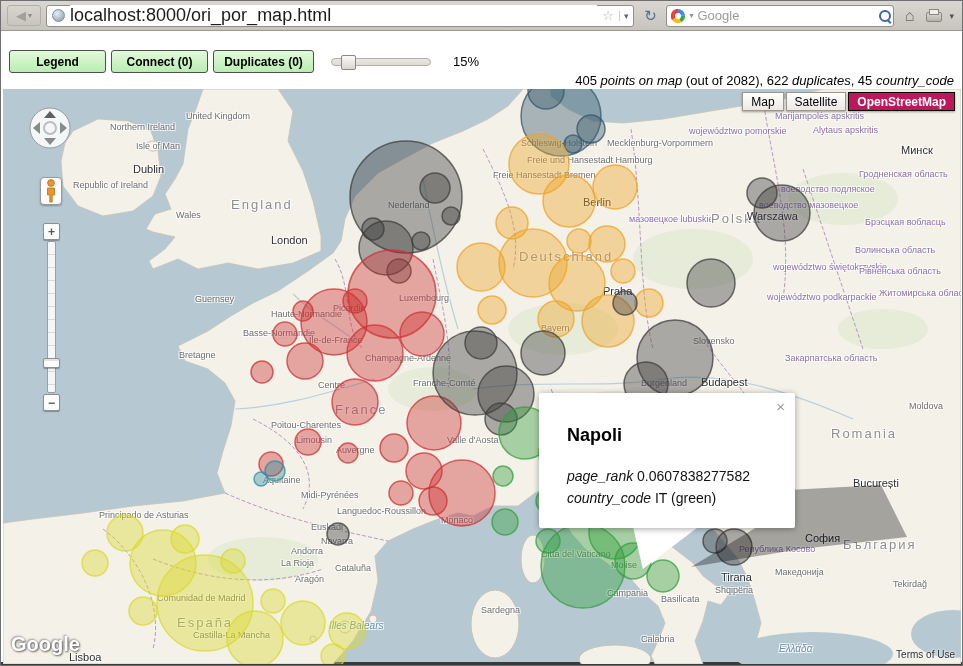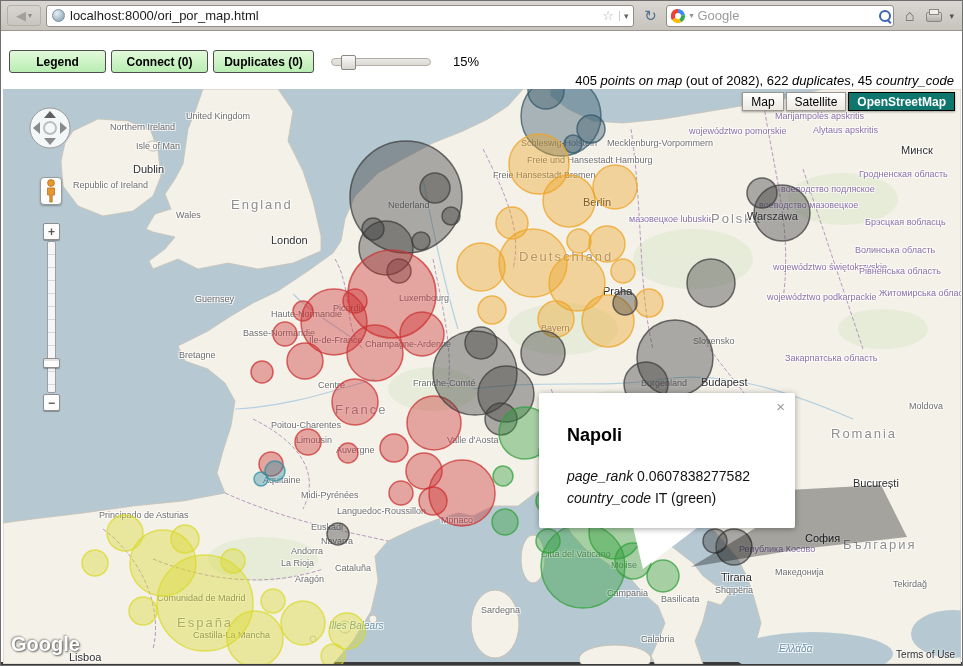--- a/index.html
+++ b/index.html
@@ -12,21 +12,21 @@
     display:flex; align-items:center; padding:0 6px; gap:5px; }
   .nav-back { width:34px; height:21px; display:flex; align-items:center; justify-content:center;
     color:#a39f99; font-size:13px; border:1px solid #b3afa8; border-radius:3px;
     background:linear-gradient(#d8d5d0,#c8c4be); gap:2px; }
   .nav-back .dd { font-size:8px; color:#8f8b85; }
   .url-bar { flex:1; height:22px; background:#fff; border:1px solid #928d86; border-radius:3px;
     display:flex; align-items:center; padding:0 5px; gap:5px; }
   .favicon { width:13px; height:13px; border-radius:50%;
     background:radial-gradient(circle at 35% 30%, #e8eef2, #9fb3c2 70%, #74889a);
     border:1px solid #7b8fa0; flex:0 0 13px; }
-  .url-bar input { flex:1; border:none; outline:none; font-size:13px; color:#1c1c1c;
+  .url-bar input { flex:1; border:none; outline:none; font-size:18px; color:#1c1c1c;
     font-family:"Liberation Sans",sans-serif; }
   .star { color:#b5b1ab; font-size:13px; }
   .url-dd { border-left:1px solid #cfcbc5; padding-left:4px; color:#6b675f; font-size:9px; }
   .reload-btn { width:22px; height:22px; display:flex; align-items:center; justify-content:center;
     font-size:15px; color:#51718f; }
   .search-box { width:228px; height:22px; background:#fff; border:1px solid #928d86;
     border-radius:3px; display:flex; align-items:center; padding:0 4px; gap:4px; }
   .g-icon { width:14px; height:14px; flex:0 0 14px; }
   .search-dd { font-size:8px; color:#8f8b85; }
   .search-box input { flex:1; border:none; outline:none; font-size:13px; color:#333;
@@ -74,21 +74,21 @@
   .maplabel.country { font-size:13px; color:#8e8e8e; letter-spacing:2px; }
   .maplabel.admin { font-size:9px; color:#8a6fa8; }
   .maplabel.water { font-size:10px; color:#6f93ac; font-style:italic; }
   #base-layer { z-index:1; } #markers-layer { z-index:3; }
 
   
   .map-type { position:absolute; top:3px; right:6px; z-index:5; display:flex; gap:2px; }
   .mt-btn { height:19px; padding:0 8px; font-size:12px; color:#000;
     background:linear-gradient(#fff,#ece9e3); border:1px solid #9b968e;
     box-shadow:0 1px 2px rgba(0,0,0,.35); display:flex; align-items:center; }
-  .mt-btn.selected { background:#0f766e; color:#fff; font-weight:bold; border-color:#000; }
+  .mt-btn.selected { background:#be185d; color:#fff; font-weight:bold; border-color:#000; }
 
   
   .pan-ctrl { position:absolute; left:25px; top:17px; width:44px; height:44px; z-index:5; }
   .pegman { position:absolute; left:37px; top:88px; width:22px; height:28px; background:#fdfdfd;
     border:1px solid #9a9a9a; border-radius:4px; box-shadow:0 1px 2px rgba(0,0,0,.3); z-index:5;
     display:flex; align-items:center; justify-content:center; }
   .zoom-ctrl { position:absolute; left:40px; top:134px; width:17px; z-index:5; }
   .zbtn { width:17px; height:17px; background:#fdfdfd; border:1px solid #8e8e8e; font-size:12px;
     font-weight:bold; color:#555; display:flex; align-items:center; justify-content:center;
     border-radius:2px; box-shadow:0 1px 1px rgba(0,0,0,.3); }
@@ -228,21 +228,21 @@
         <div class="maplabel city" style="left: 130px; top: 74px;">Dublin</div>
         <div class="maplabel region" style="left: 70px; top: 91px;">Republic of Ireland</div>
         <div class="maplabel country" style="left: 228px; top: 108px;">England</div>
         <div class="maplabel region" style="left: 173px; top: 121px;">Wales</div>
         <div class="maplabel city" style="left: 268px; top: 145px;">London</div>
         <div class="maplabel region" style="left: 192px; top: 205px;">Guernsey</div>
         <div class="maplabel region" style="left: 268px; top: 220px;">Haute-Normandie</div>
         <div class="maplabel region" style="left: 240px; top: 239px;">Basse-Normandie</div>
         <div class="maplabel region" style="left: 330px; top: 214px;">Picardie</div>
         <div class="maplabel region" style="left: 306px; top: 246px;">Île-de-France</div>
-        <div class="maplabel region" style="left: 362px; top: 250px;">Champagne-Ardenne</div>
+        <div class="maplabel region" style="left: 362px; top: 264px;">Champagne-Ardenne</div>
         <div class="maplabel region" style="left: 176px; top: 261px;">Bretagne</div>
         <div class="maplabel region" style="left: 315px; top: 291px;">Centre</div>
         <div class="maplabel region" style="left: 410px; top: 289px;">Franche-Comté</div>
         <div class="maplabel country" style="left: 312px; top: 313px; padding-left: 20px;">France</div>
         <div class="maplabel region" style="left: 268px; top: 331px;">Poitou-Charentes</div>
         <div class="maplabel region" style="left: 293px; top: 346px;">Limousin</div>
         <div class="maplabel region" style="left: 333px; top: 356px;">Auvergne</div>
         <div class="maplabel region" style="left: 260px; top: 386px;">Aquitaine</div>
         <div class="maplabel region" style="left: 298px; top: 401px;">Midi-Pyrénées</div>
         <div class="maplabel region" style="left: 334px; top: 417px;">Languedoc-Roussillon</div>

